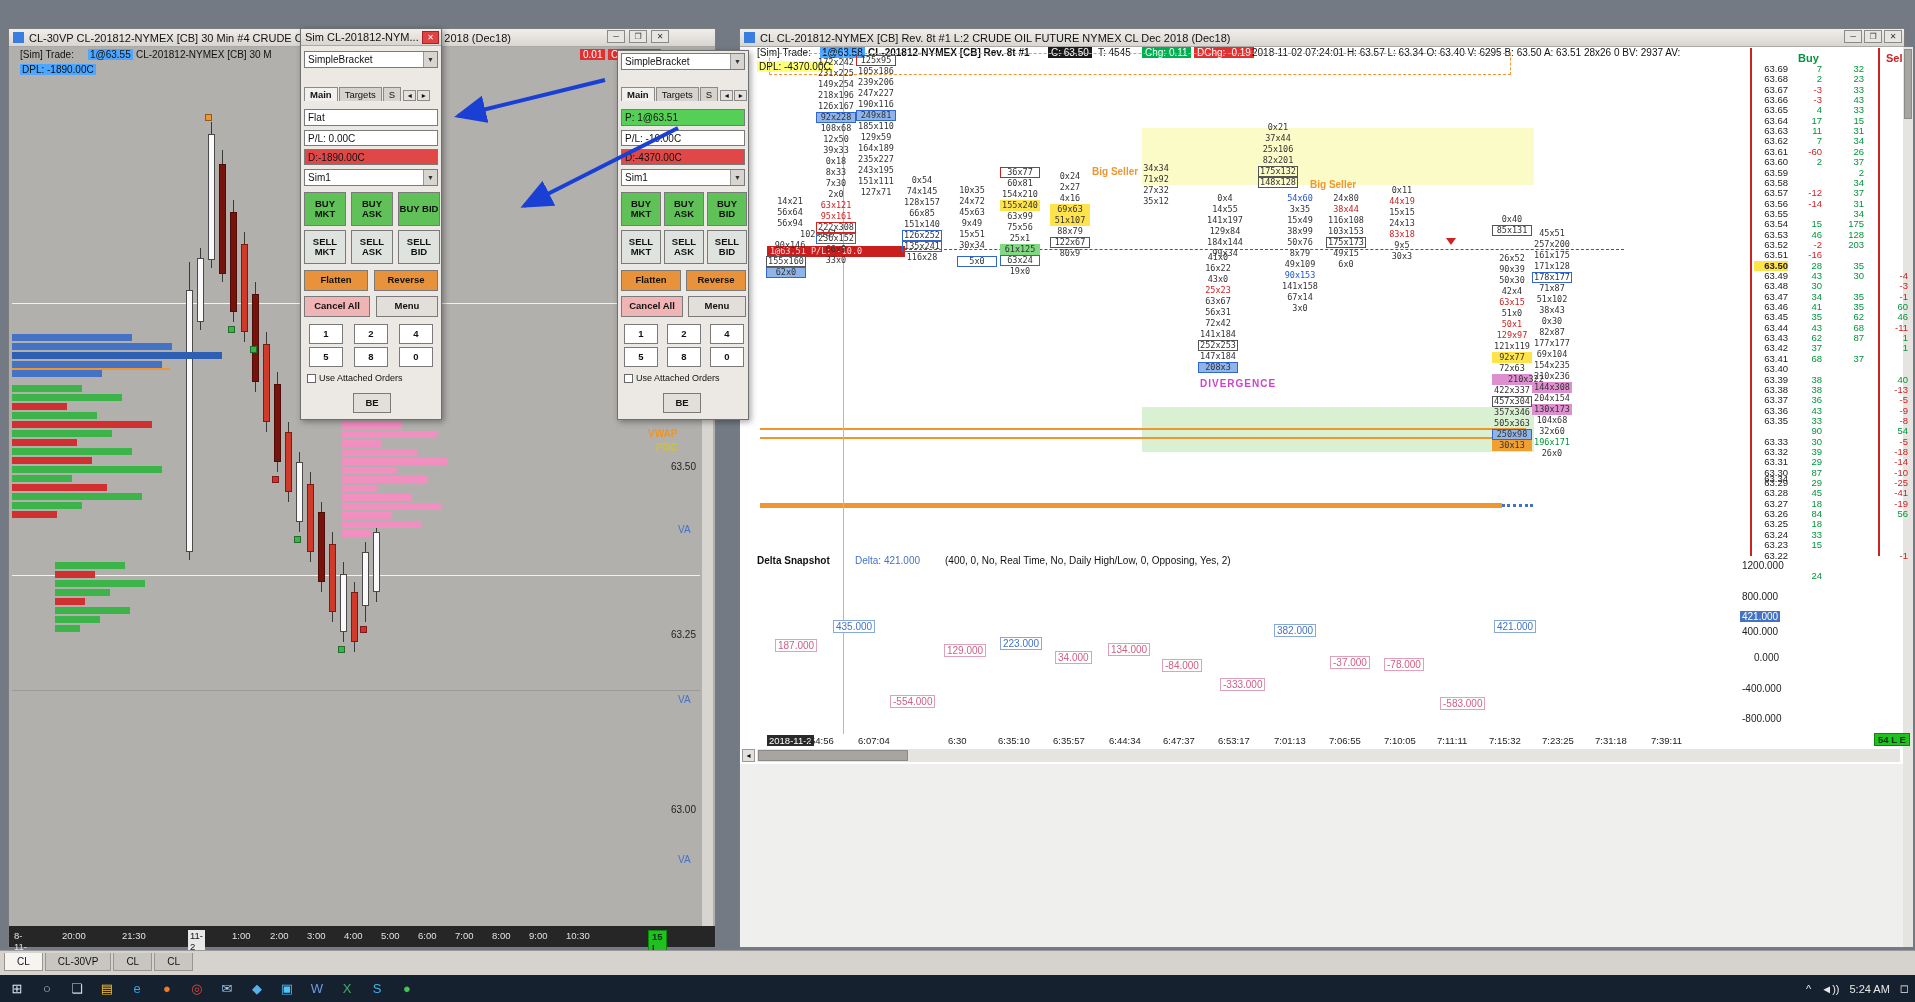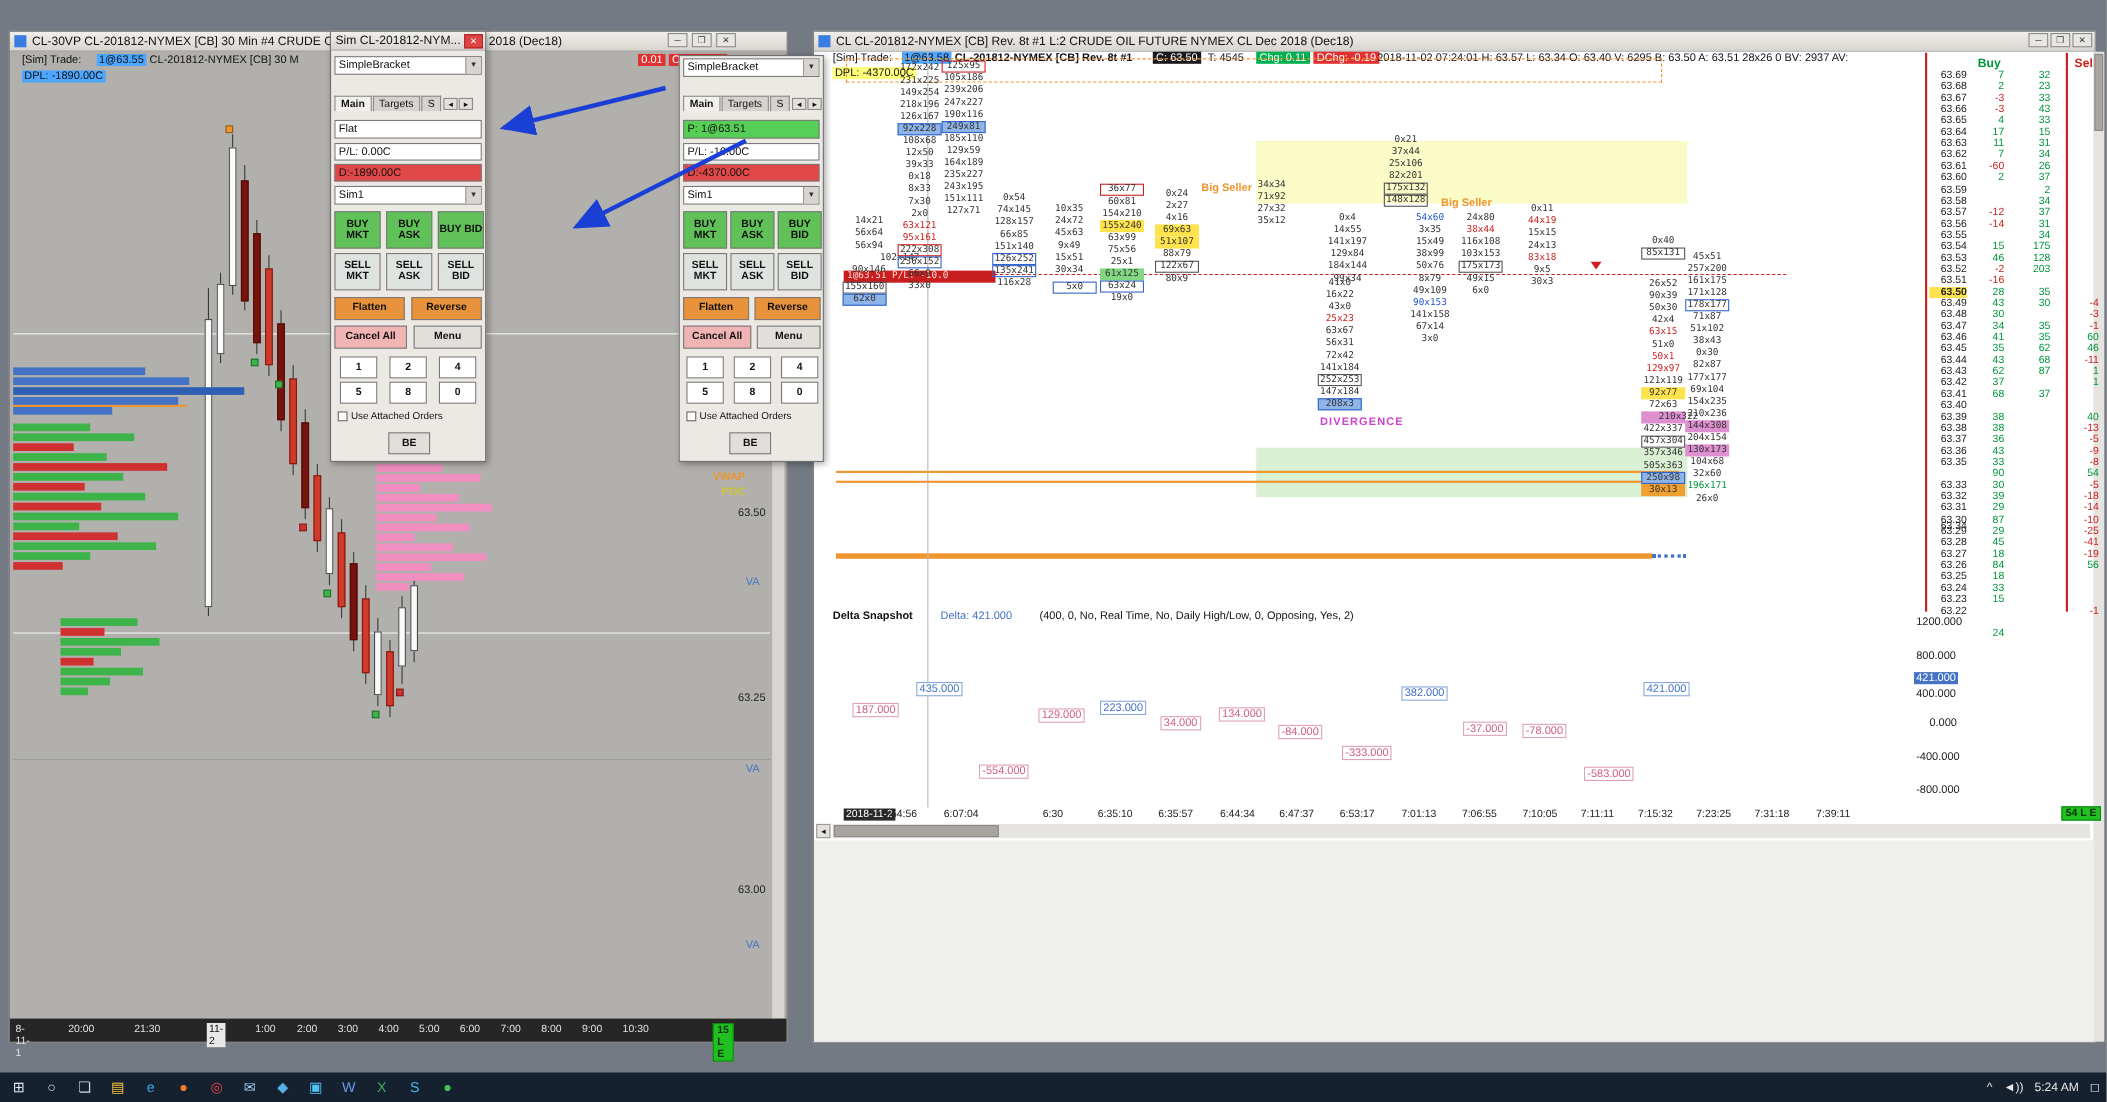--- a/index.html
+++ b/index.html
@@ -704,20 +704,21 @@
   <svg width="1915" height="1002" style="position:absolute;left:0;top:0;pointer-events:none">
     <defs>
         <marker id="ah" markerWidth="9" markerHeight="8" refX="7" refY="3.5" orient="auto">
           <path d="M0,0 L8,3.5 L0,7 z" fill="#1a3fd4"></path>
         </marker>
       </defs>
     <line x1="605" y1="80" x2="458" y2="116" stroke="#1a3fd4" stroke-width="4" marker-end="url(#ah)"></line>
     <line x1="678" y1="128" x2="524" y2="206" stroke="#1a3fd4" stroke-width="4" marker-end="url(#ah)"></line>
   </svg>
 
+  <div class="sheetbar" id="sheettabs"><div class="stab on">CL</div><div class="stab">CL-30VP</div><div class="stab">CL</div><div class="stab">CL</div></div>
 
   <div class="taskbar">
     <div class="tbicons" id="tb-icons">
         <div class="tbi" style="color: rgb(223, 231, 242);">⊞</div>
         <div class="tbi" style="color: rgb(207, 216, 227);">○</div>
         <div class="tbi" style="color: rgb(207, 216, 227);">❏</div>
         <div class="tbi" style="color: rgb(243, 193, 58);">▤</div>
         <div class="tbi" style="color: rgb(53, 163, 232);">e</div>
         <div class="tbi" style="color: rgb(240, 123, 42);">●</div>
         <div class="tbi" style="color: rgb(232, 69, 60);">◎</div>

